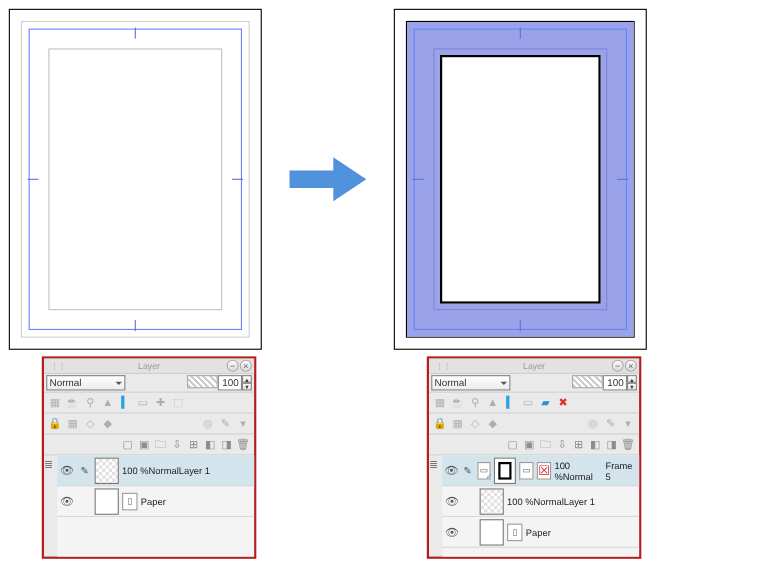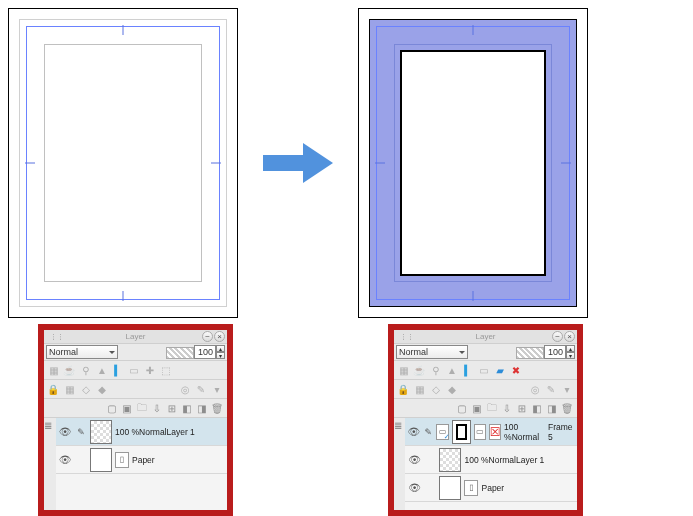--- a/index.html
+++ b/index.html
@@ -62,21 +62,21 @@
     width: 80px; height: 310px;
   }
   .arrow {
     fill: #5a8de0;
     fill: #5192dd;
   }
 
   .panel {
     width: 195px;
     background: #eaeaea;
-    border: 6px solid #b91c1c;
+    border: 2px solid #b91c1c;
     font-size: 9px;
     color: #333;
     margin-left: 30px;
   }
   .panel-head {
     height: 14px;
     display: flex;
     align-items: center;
     background: #e2e2e2;
     border-bottom: 1px solid #cfcfcf;
@@ -120,21 +120,21 @@
   }
   .select::after {
     content:"";
     margin-left:auto;
     border:3px solid transparent;
     border-top-color:#555;
     transform: translateY(2px);
   }
   .spin {
     margin-left: auto;
-    display: flex; align-items: flex-end;
+    display: flex; align-items: flex-start;
   }
   .spin-field {
     width: 22px; height: 14px;
     border: 1px solid #888;
     background: #fff;
     font-size: 9px;
     text-align: right;
     padding-right: 2px;
     line-height: 12px;
   }

